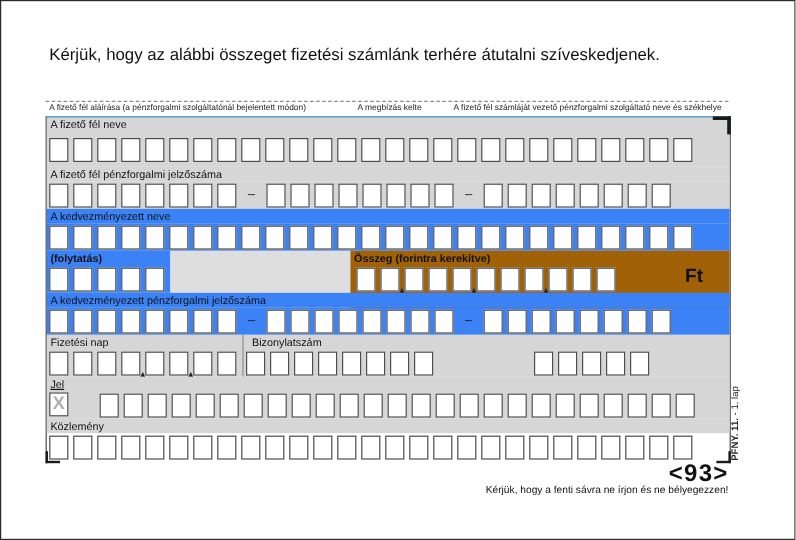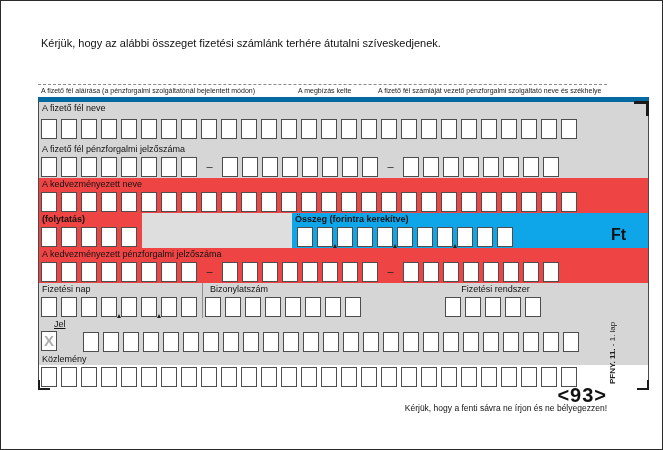--- a/index.html
+++ b/index.html
@@ -1,36 +1,35 @@
 <!DOCTYPE html>
 <html><head>
 <meta charset="utf-8">
 <style>
   html,body{margin:0;padding:0;background:#e8e8e8;}
   .sheet{
     position:relative;width:663px;height:450px;background:#ffffff;
     border:1px solid #2a2a2a;box-sizing:border-box;overflow:hidden;
     font-family:"Liberation Sans",sans-serif;color:#111;
   }
-  .intro{position:absolute;left:40px;top:36px;font-size:11px;white-space:nowrap;}
+  .intro{position:absolute;left:40px;top:36px;font-size:14px;white-space:nowrap;}
   .dashline{position:absolute;left:37px;top:83px;width:569px;border-top:1px dashed #8a8a8a;}
   .hdr{position:absolute;top:86px;font-size:7px;white-space:nowrap;color:#222;}
   .hdr.sig{left:40px;}
   .hdr.date{left:297px;}
   .hdr.bank{left:377px;}
 
   .ftable{
     position:absolute;left:37px;top:96px;width:569px;height:287px;
-    border-left:1px solid #4a4a4a;border-top:5px solid #0369a1;border-right:1px solid #4a4a4a;
+    border-left:1px solid #4a4a4a;border-top:1px solid #0369a1;border-right:1px solid #4a4a4a;
     box-sizing:content-box;
-    padding-left:40px;
   }
   .row{position:absolute;left:0;width:100%;}
   .light{background:#d6d6d6;}
-  .dark{background:#ef4444;}
+  .dark{background:#3b82f6;}
   .lbl{font-size:9px;line-height:12px;height:12px;padding-left:3px;white-space:nowrap;overflow:visible;}
   .boxesrow{display:flex;align-items:center;column-gap:4px;padding-left:2px;height:23px;}
   .tall .boxesrow{height:29px;}
   .cbox{
     width:14px;height:18px;background:#fff;border:1.5px solid #4d4d4d;flex:none;position:relative;
   }
   .cbox.tick::after{
     content:"";position:absolute;right:-5px;bottom:-2px;width:0;height:0;
     border-left:2.5px solid transparent;border-right:2.5px solid transparent;border-bottom:4px solid #222;
   }
@@ -172,21 +171,21 @@
         <div class="lbl">(folytatás)</div>
         <div class="boxesrow">
             <span class="cbox"></span>
             <span class="cbox"></span>
             <span class="cbox"></span>
             <span class="cbox"></span>
             <span class="cbox"></span>
           </div>
       </div>
       <div class="abs" style="left:103px;top:0;width:150px;height:35px;background:#dedede;"></div>
-      <div class="abs" style="left:253px;top:0;right:0;height:48px;background:#0ea5e9;">
+      <div class="abs" style="left:253px;top:0;right:0;height:48px;background:#a16207;">
         <div class="lbl"><b>Összeg</b> <span>(forintra kerekítve)</span></div>
         <div class="boxesrow" style="padding-left:5px;">
             <span class="cbox"></span>
             <span class="cbox tick"></span>
             <span class="cbox"></span>
             <span class="cbox"></span>
             <span class="cbox tick"></span>
             <span class="cbox"></span>
             <span class="cbox"></span>
             <span class="cbox tick"></span>
@@ -226,21 +225,20 @@
           <span class="cbox"></span>
           <span class="cbox"></span>
           <span class="cbox"></span>
           <span class="cbox"></span>
         </div>
     </div>
 
     <div class="row light" style="top:181px;height:35px;">
       <div class="lbl" style="position:absolute;left:0;top:0;">Fizetési nap</div>
       <div class="lbl" style="position:absolute;left:168px;top:0;">Bizonylatszám</div>
-      <div class="lbl" style="position:absolute;left:406px;top:0;width:101px;text-align:center;padding-left:0;">Fizetési rendszer</div>
       <div class="boxesrow" style="position:absolute;left:0;top:12px;">
           <span class="cbox"></span>
           <span class="cbox"></span>
           <span class="cbox"></span>
           <span class="cbox tick"></span>
           <span class="cbox"></span>
           <span class="cbox tick"></span>
           <span class="cbox"></span>
           <span class="cbox"></span>
         </div>
@@ -258,21 +256,21 @@
           <span class="cbox"></span>
           <span class="cbox"></span>
           <span class="cbox"></span>
           <span class="cbox"></span>
           <span class="cbox"></span>
         </div>
       <div class="divider" style="left:163px;"></div>
     </div>
 
     <div class="row light" style="top:216px;height:35px;">
-      <div class="lbl" style="position:absolute;left:12px;top:0;text-decoration:underline;">Jel</div>
+      <div class="lbl" style="position:absolute;left:0;top:0;text-decoration:underline;">Jel</div>
       <div class="xcell">X</div>
       <div class="boxesrow" style="position:absolute;left:44px;top:12px;padding-left:0;">
           <span class="cbox"></span>
           <span class="cbox"></span>
           <span class="cbox"></span>
           <span class="cbox"></span>
           <span class="cbox"></span>
           <span class="cbox"></span>
           <span class="cbox"></span>
           <span class="cbox"></span>

